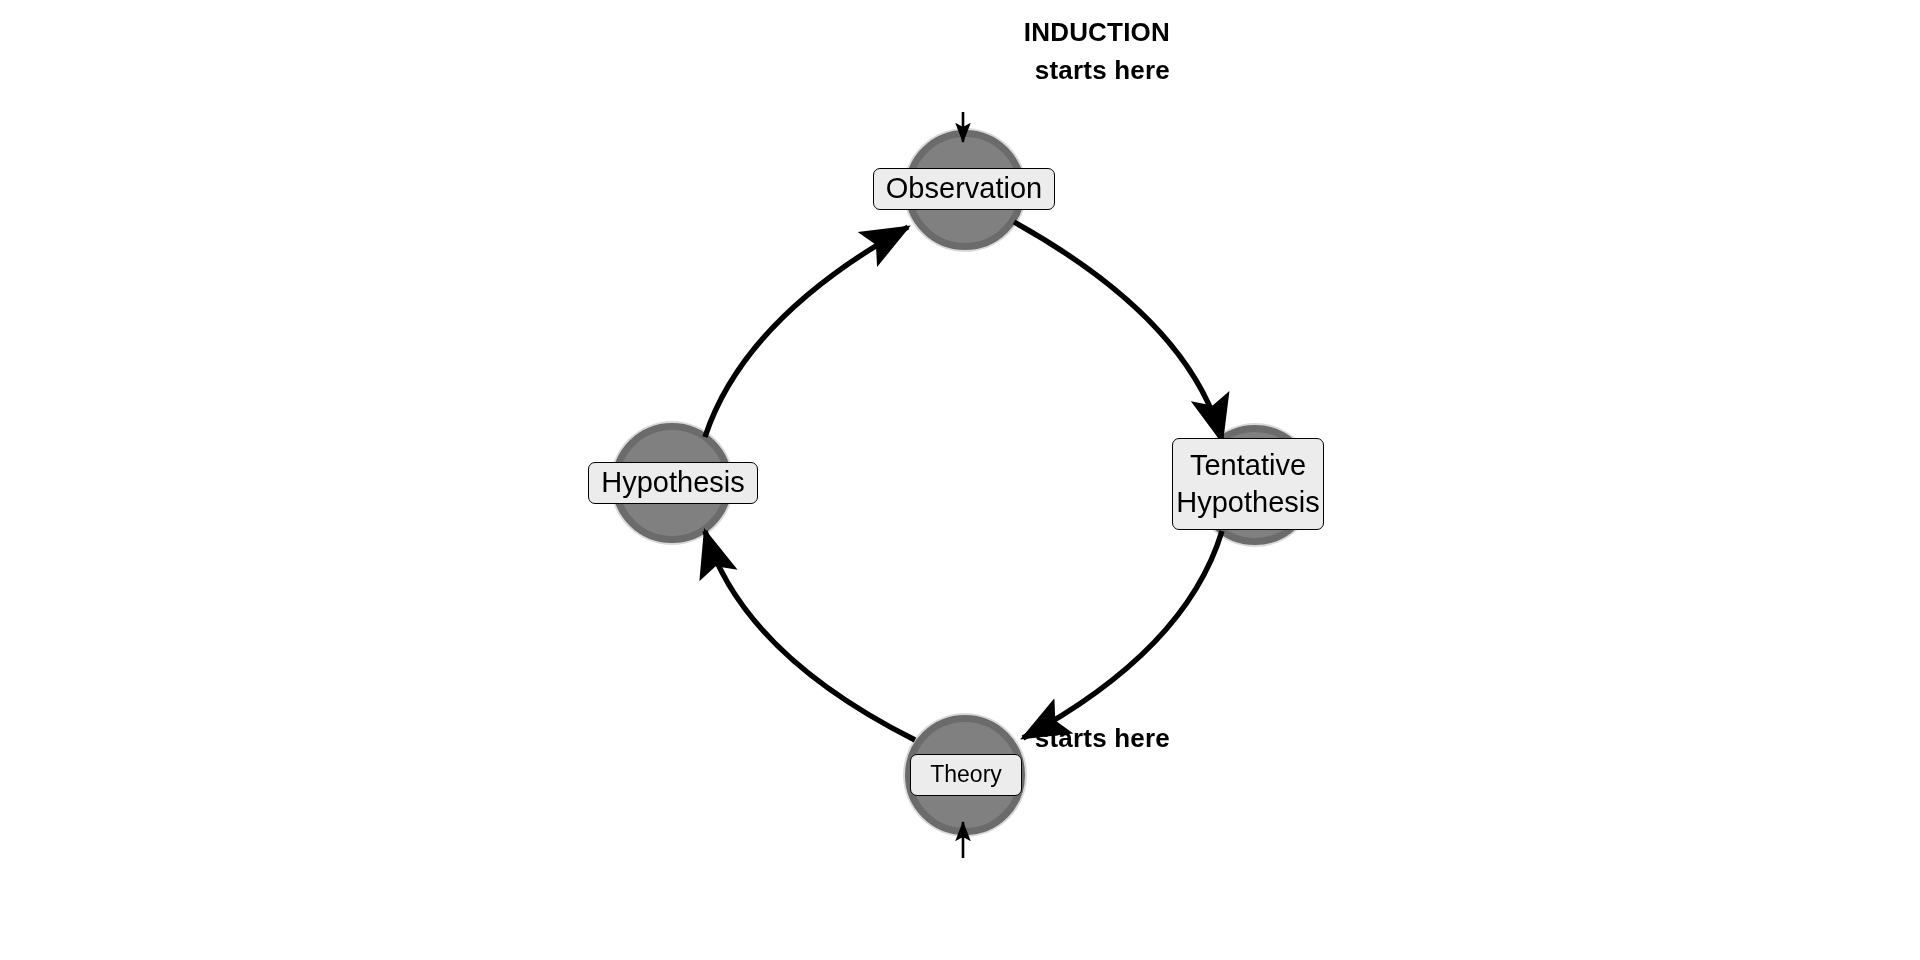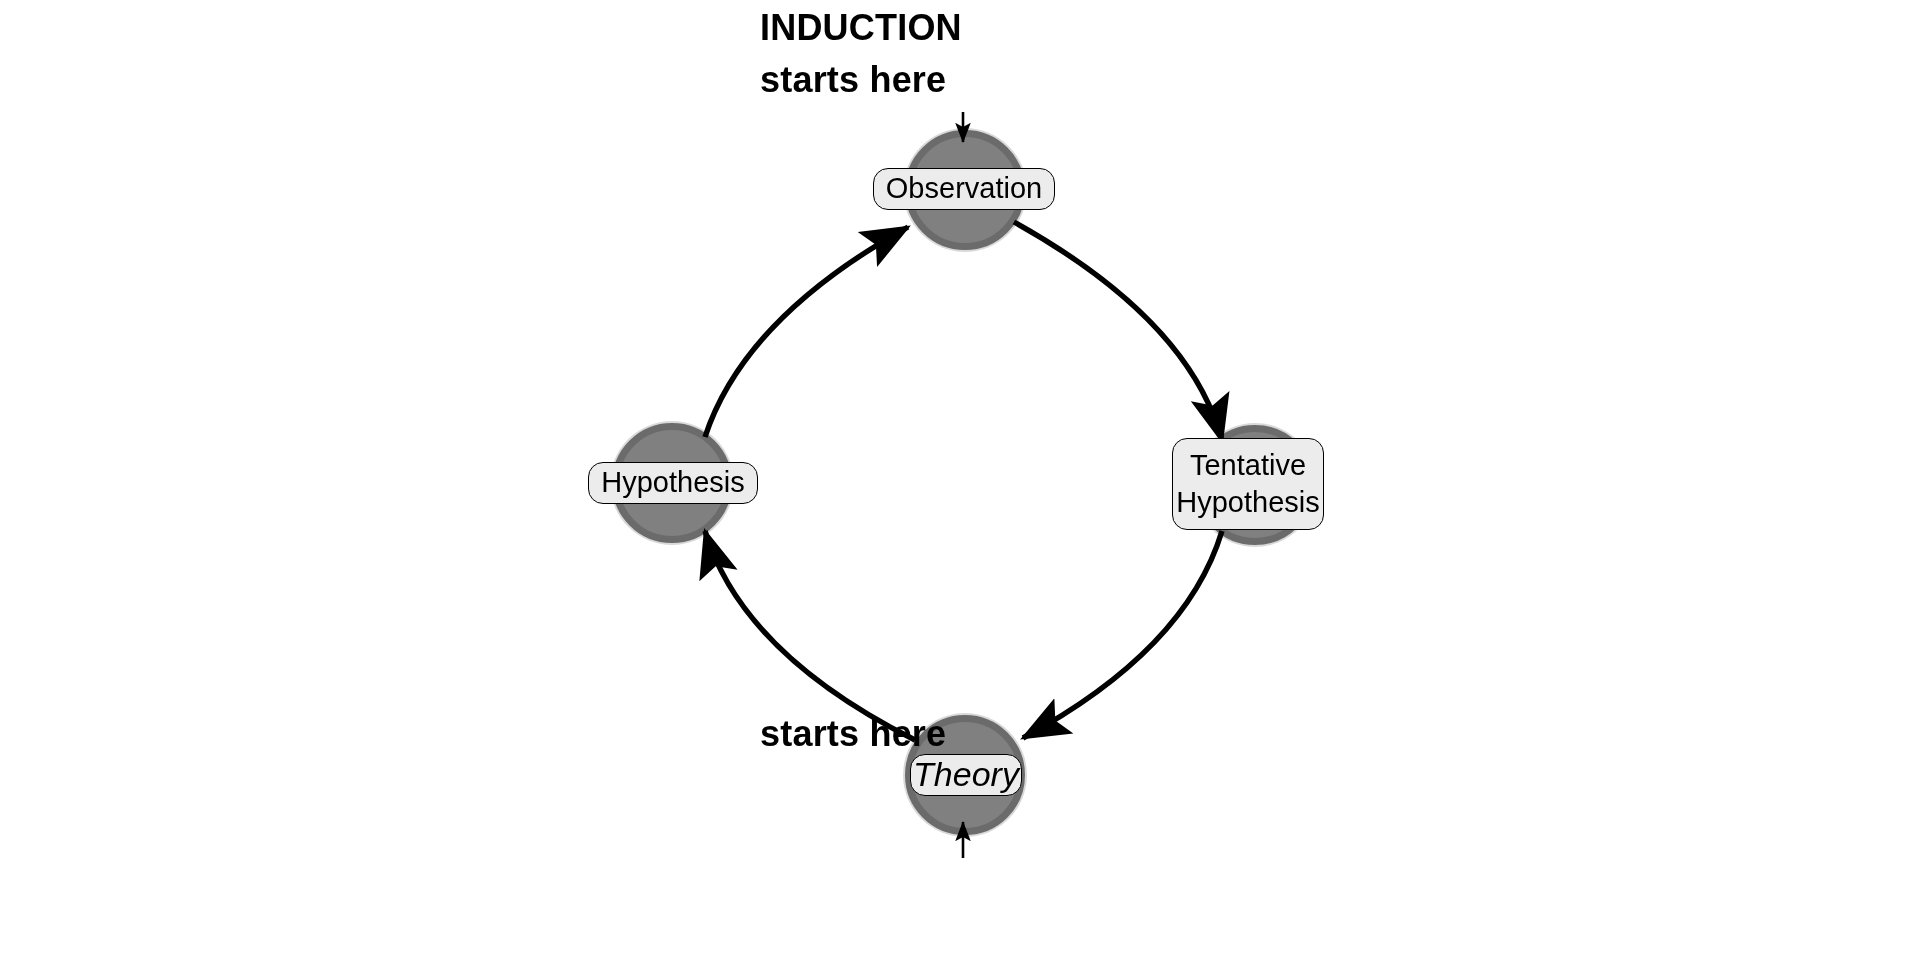--- a/index.html
+++ b/index.html
@@ -22,51 +22,52 @@
   }
   #diagram-svg {
     position: absolute;
     left: 0;
     top: 0;
     width: 1920px;
     height: 960px;
   }
   .caption-text {
     position: absolute;
-    text-align: left;
+    text-align: right;
     font-family: "Liberation Sans", sans-serif;
     font-weight: bold;
-    font-size: 36px;
+    font-size: 26px;
     color: #000000;
     letter-spacing: 0.2px;
     white-space: nowrap;
     line-height: 1.45;
+    margin-top: 12px;
   }
   .node-label-box {
     position: absolute;
     box-sizing: border-box;
     background: #ececec;
     border: 1.6px solid #000000;
-    border-radius: 15px;
+    border-radius: 7px;
     font-family: "Liberation Sans", sans-serif;
     font-weight: normal;
     color: #000000;
     display: flex;
     flex-direction: column;
     align-items: center;
     justify-content: center;
     white-space: nowrap;
   }
   .node-label-box .lbl-line {
     display: block;
     line-height: 1.28;
   }
   .lbl-observation { font-size: 29px; }
   .lbl-hypothesis  { font-size: 29px; }
-  .lbl-theory      { font-size: 34px; font-style: italic; }
+  .lbl-theory      { font-size: 23px; }
   .lbl-tentative   { font-size: 29px; }
 </style>
 </head>
 <body>
 
 <div id="stage">
 
   <svg id="diagram-svg" viewBox="0 0 1920 960" xmlns="http://www.w3.org/2000/svg">
     <defs>
       <marker id="arrowhead-big" markerWidth="11" markerHeight="11" refX="8.6" refY="4.0" orient="auto" markerUnits="strokeWidth">

